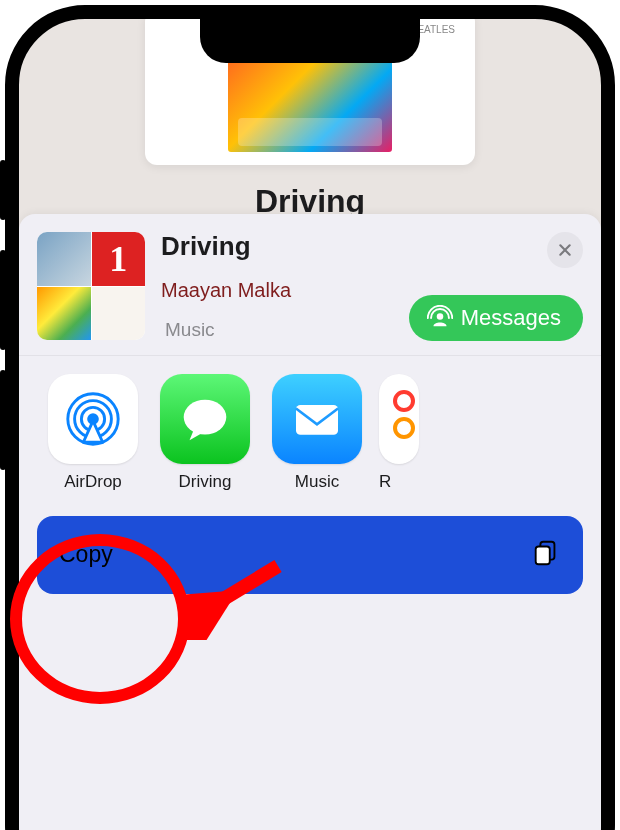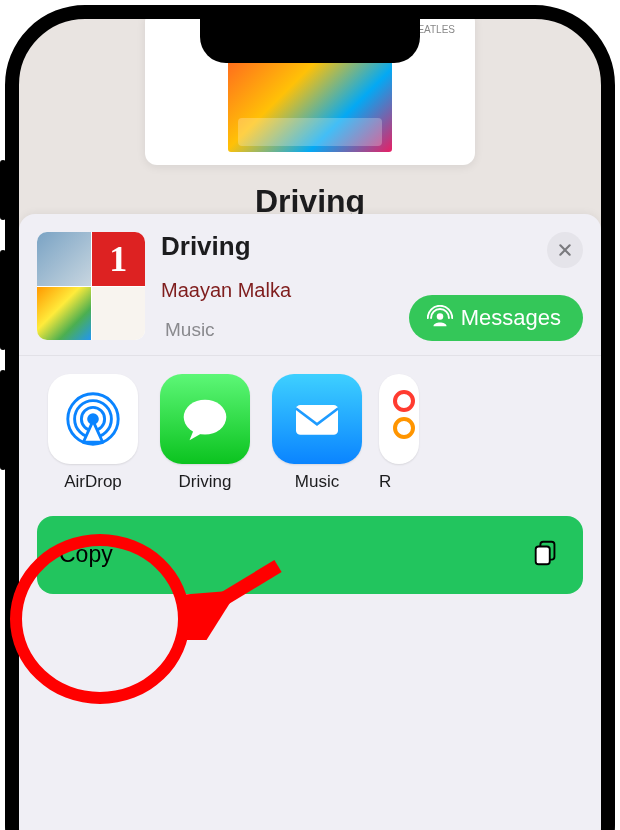--- a/index.html
+++ b/index.html
@@ -155,21 +155,21 @@
   .ic-notes { background: linear-gradient(#fff 30%,#fff); border:1px solid #eee; position:relative; overflow:hidden;}
   .ic-notes::before{ content:""; position:absolute; top:0; left:0; right:0; height:22px; background:linear-gradient(#ffe083,#ffcf3a);}
   .ic-notes::after{ content:""; position:absolute; top:22px; left:0; right:0; height:1px; background:#e0a800; box-shadow: 0 12px 0 #eee, 0 24px 0 #eee, 0 36px 0 #eee, 0 48px 0 #eee;}
   .ic-reminders { background:#fff; position:relative;}
   .ic-reminders::before{content:"";position:absolute;left:35%;top:18%;width:14px;height:14px;border-radius:50%;border:4px solid #ff3b30;}
   .ic-reminders::after{content:"";position:absolute;left:35%;top:48%;width:14px;height:14px;border-radius:50%;border:4px solid #ff9500;}
 
   
   .actions { padding: 14px 18px; }
   .action-row {
-    background:#22c55e;
+    background:#1d4ed8;
     border-radius: 16px;
     padding: 22px 22px;
     display:flex;
     align-items:center;
     justify-content:space-between;
     cursor:pointer;
   }
   .action-label { font-size: 23px; color:#000; }
   .action-icon svg { width:30px; height:30px; }
 

